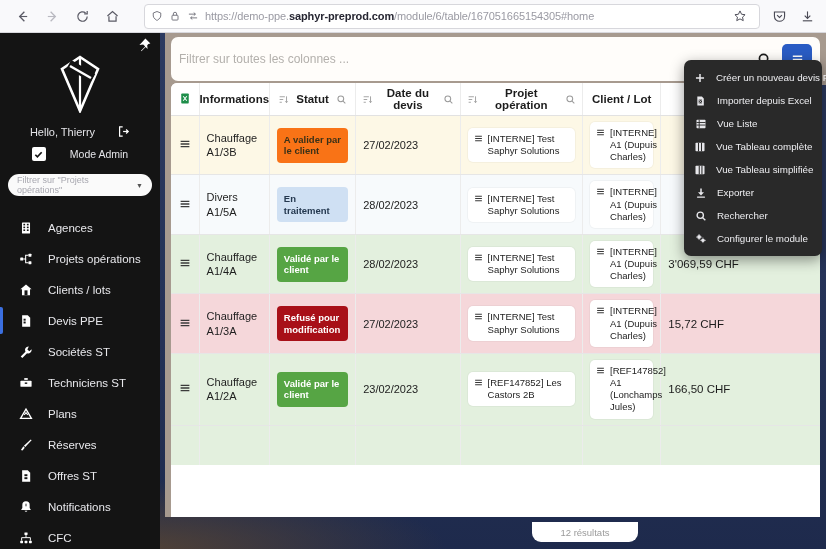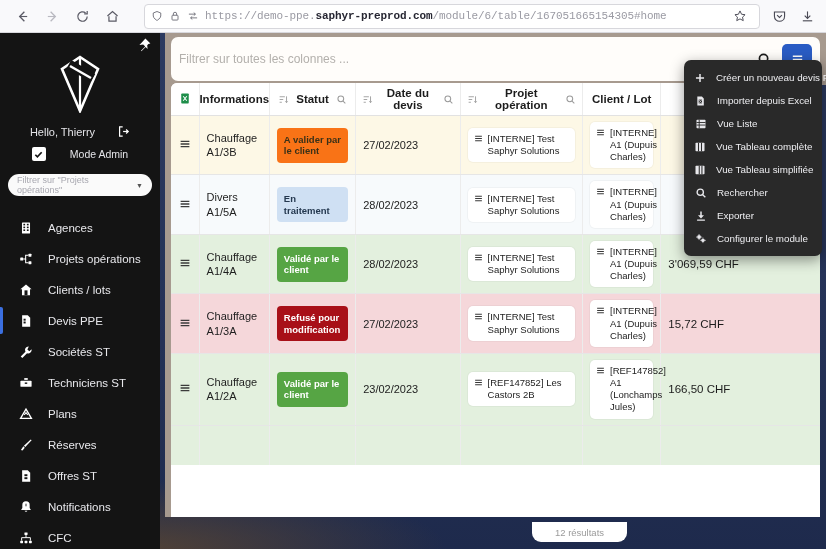--- a/index.html
+++ b/index.html
@@ -10,21 +10,20 @@
     background: #1e2b4d;
   }
 
   
   .browser-bar {
     position: absolute; top: 0; left: 0;
     width: 826px; height: 33px;
     background: #f9f9fb;
     display: flex; align-items: center;
     border-bottom: 1px solid #d8d8dd;
-    font-family: Liberation Mono, monospace;
   }
   .nav-btns { display: flex; align-items: center; gap: 2px; padding-left: 8px; }
   .nav-btn {
     width: 28px; height: 26px;
     display: flex; align-items: center; justify-content: center;
     color: #5b5b66;
     border-radius: 4px;
   }
   .nav-btn svg { display: block; }
   .urlbar-wrap { flex: 1; padding: 0 6px 0 18px; }
@@ -259,21 +258,21 @@
     gap: 5px;
     box-shadow: 0 0 0 1px rgba(0,0,0,0.03);
   }
   .chip .lines { flex: none; color: #222; padding-top: 1px; }
   .money { font-size: 11.5px; color: #1c1c1c; }
 
   
   .results-pill {
     position: absolute;
     left: 372px; top: 489px;
-    width: 95px; height: 20px;
+    width: 106px; height: 20px;
     background: #ffffff;
     border-radius: 0 0 9px 9px;
     display: flex; align-items: center; justify-content: center;
     font-size: 9.5px; color: #9b9b9b;
     z-index: 6;
   }
 
   
   .dropdown {
     position: absolute;
@@ -882,36 +881,36 @@
           <svg width="12" height="12" viewBox="0 0 16 16" fill="currentColor">
               <rect x="2" y="2.4" width="12" height="11.2" rx="1"></rect>
               <path d="M7 2.4 V13.6 M10.6 2.4 V13.6" stroke="#292929" stroke-width="1.4"></path>
             </svg>
         </span>
         <span>Vue Tableau simplifiée</span>
       </div>
 
       <div class="dd-item">
         <span class="dd-ic">
+          <svg width="12" height="12" viewBox="0 0 16 16" fill="currentColor">
+              <path d="M7 2 H9 V7 H12 L8 11.4 L4 7 H7 Z"></path>
+              <rect x="2.6" y="12.6" width="10.8" height="1.6" rx="0.6"></rect>
+            </svg>
+        </span>
+        <span>Exporter</span>
+      </div>
+
+      <div class="dd-item">
+        <span class="dd-ic">
           <svg width="12" height="12" viewBox="0 0 16 16" fill="none" stroke="currentColor" stroke-width="1.8">
               <circle cx="7" cy="7" r="4.2"></circle>
               <path d="M10.2 10.2 L13.8 13.8"></path>
             </svg>
         </span>
         <span>Rechercher</span>
-      </div>
-
-      <div class="dd-item">
-        <span class="dd-ic">
-          <svg width="12" height="12" viewBox="0 0 16 16" fill="currentColor">
-              <path d="M7 2 H9 V7 H12 L8 11.4 L4 7 H7 Z"></path>
-              <rect x="2.6" y="12.6" width="10.8" height="1.6" rx="0.6"></rect>
-            </svg>
-        </span>
-        <span>Exporter</span>
       </div>
 
       <div class="dd-item">
         <span class="dd-ic">
           <svg width="12" height="12" viewBox="0 0 16 16" fill="currentColor">
               <circle cx="5.4" cy="5.4" r="2.6"></circle>
               <circle cx="10.6" cy="9.8" r="2.4"></circle>
               <path d="M5.4 1.4 V2.4 M5.4 8.4 V9.4 M1.4 5.4 H2.4 M8.4 5.4 H9.4 M10.6 6.2 V7 M10.6 12.6 V13.4 M7 9.8 H7.8 M13.4 9.8 H14.2" stroke="currentColor" stroke-width="1.3"></path>
             </svg>
         </span>

